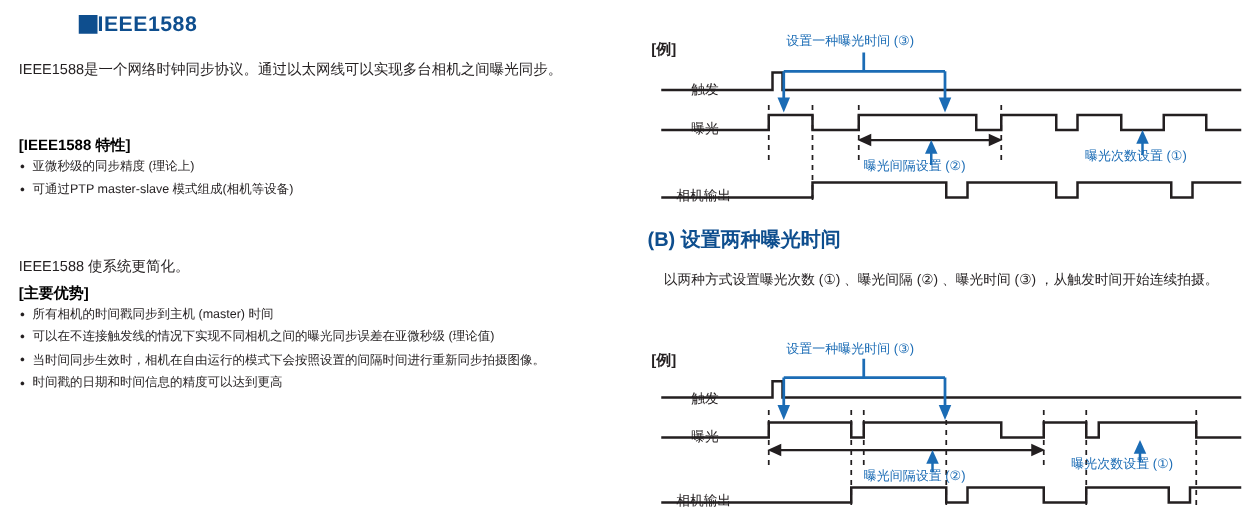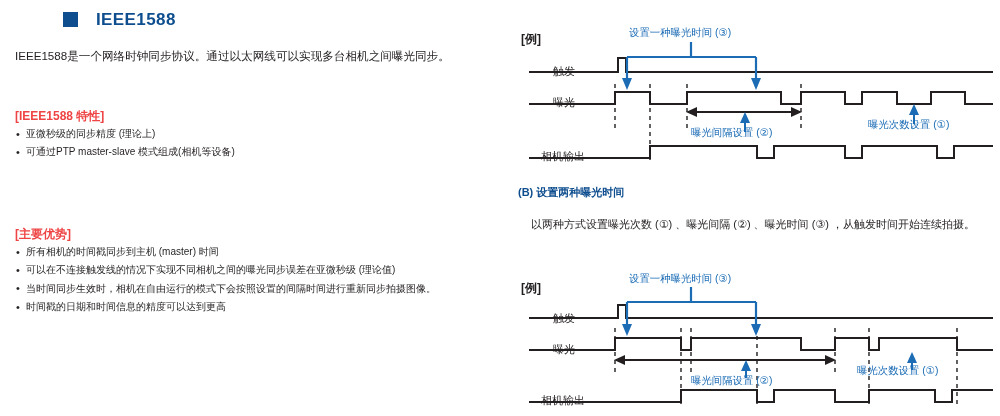--- a/index.html
+++ b/index.html
@@ -6,43 +6,43 @@
   body{
     width:1000px;height:416px;background:#ffffff;
     font-family:"Liberation Sans","DejaVu Sans",sans-serif;
     color:#231f20;overflow:hidden;position:relative;
   }
   .page{position:relative;width:1000px;height:416px;}
 
   
   .left{position:absolute;left:0;top:0;width:505px;height:416px;}
 
-  .hdr{position:absolute;left:15px;top:11px;display:flex;align-items:center;gap:18px;padding-left:48px;}
+  .hdr{position:absolute;left:15px;top:11px;display:flex;align-items:center;gap:0;padding-left:48px;}
   .hdr-sq{width:15px;height:15px;background:#0e4e8e;display:block;}
   .hdr-txt{font-size:17px;font-weight:bold;color:#0e4e8e;letter-spacing:.4px;line-height:1;}
 
   .para{position:absolute;font-size:11.6px;line-height:18.6px;color:#231f20;}
   .p-intro{left:15px;top:47px;width:475px;}
-  .b-head{position:absolute;left:15px;font-size:12px;font-weight:bold;line-height:17px;color:#ef4444;}
+  .b-head{position:absolute;left:15px;font-size:12px;font-weight:bold;line-height:17px;color:#000000;}
   .h-feat{top:108px;}
   .h-adv{top:226px;}
 
   ul.bl{position:absolute;left:15px;margin:0;padding:0;list-style:none;font-size:10px;line-height:18.4px;}
   ul.bl li{position:relative;padding-left:11px;margin:0;}
   ul.bl li::before{content:"\2022";position:absolute;left:1px;top:-0.5px;font-size:11px;color:#231f20;}
   .l-feat{top:125px;width:465px;}
   .l-adv{top:243px;width:482px;}
 
   .p-simpl{left:15px;top:205px;width:470px;}
 
   
   .right{position:absolute;left:505px;top:0;width:495px;height:416px;}
 
   .sec-b{position:absolute;left:13px;top:183px;width:478px;}
-  .sec-b-title{font-size:11px;font-weight:bold;color:#0e4e8e;line-height:19px;margin:0 0 1px 0;}
+  .sec-b-title{font-size:16px;font-weight:bold;color:#0e4e8e;line-height:19px;margin:0 0 1px 0;}
   .sec-b-desc{font-size:11px;line-height:18.4px;color:#231f20;margin:13px;}
 
   .diag{position:absolute;left:0;top:0;width:495px;}
   .diag svg{display:block;}
 
   .ex-label{position:absolute;font-size:12px;font-weight:bold;color:#231f20;}
   .row-label{position:absolute;font-size:11px;color:#231f20;white-space:nowrap;}
   .ann{position:absolute;font-size:10.4px;color:#1b6cb5;white-space:nowrap;}
 </style>
 </head>
@@ -58,20 +58,21 @@
     </div>
 
     <div class="para p-intro">IEEE1588是一个网络时钟同步协议。通过以太网线可以实现多台相机之间曝光同步。</div>
 
     <div class="b-head h-feat">[IEEE1588 特性]</div>
     <ul class="bl l-feat">
       <li>亚微秒级的同步精度 (理论上)</li>
       <li>可通过PTP master-slave 模式组成(相机等设备)</li>
     </ul>
 
+    <div class="para p-simpl">IEEE1588 使系统更简化。</div>
 
     <div class="b-head h-adv">[主要优势]</div>
     <ul class="bl l-adv">
       <li>所有相机的时间戳同步到主机 (master) 时间</li>
       <li>可以在不连接触发线的情况下实现不同相机之间的曝光同步误差在亚微秒级 (理论值)</li>
       <li>当时间同步生效时，相机在自由运行的模式下会按照设置的间隔时间进行重新同步拍摄图像。</li>
       <li>时间戳的日期和时间信息的精度可以达到更高</li>
     </ul>
 
   </div>

